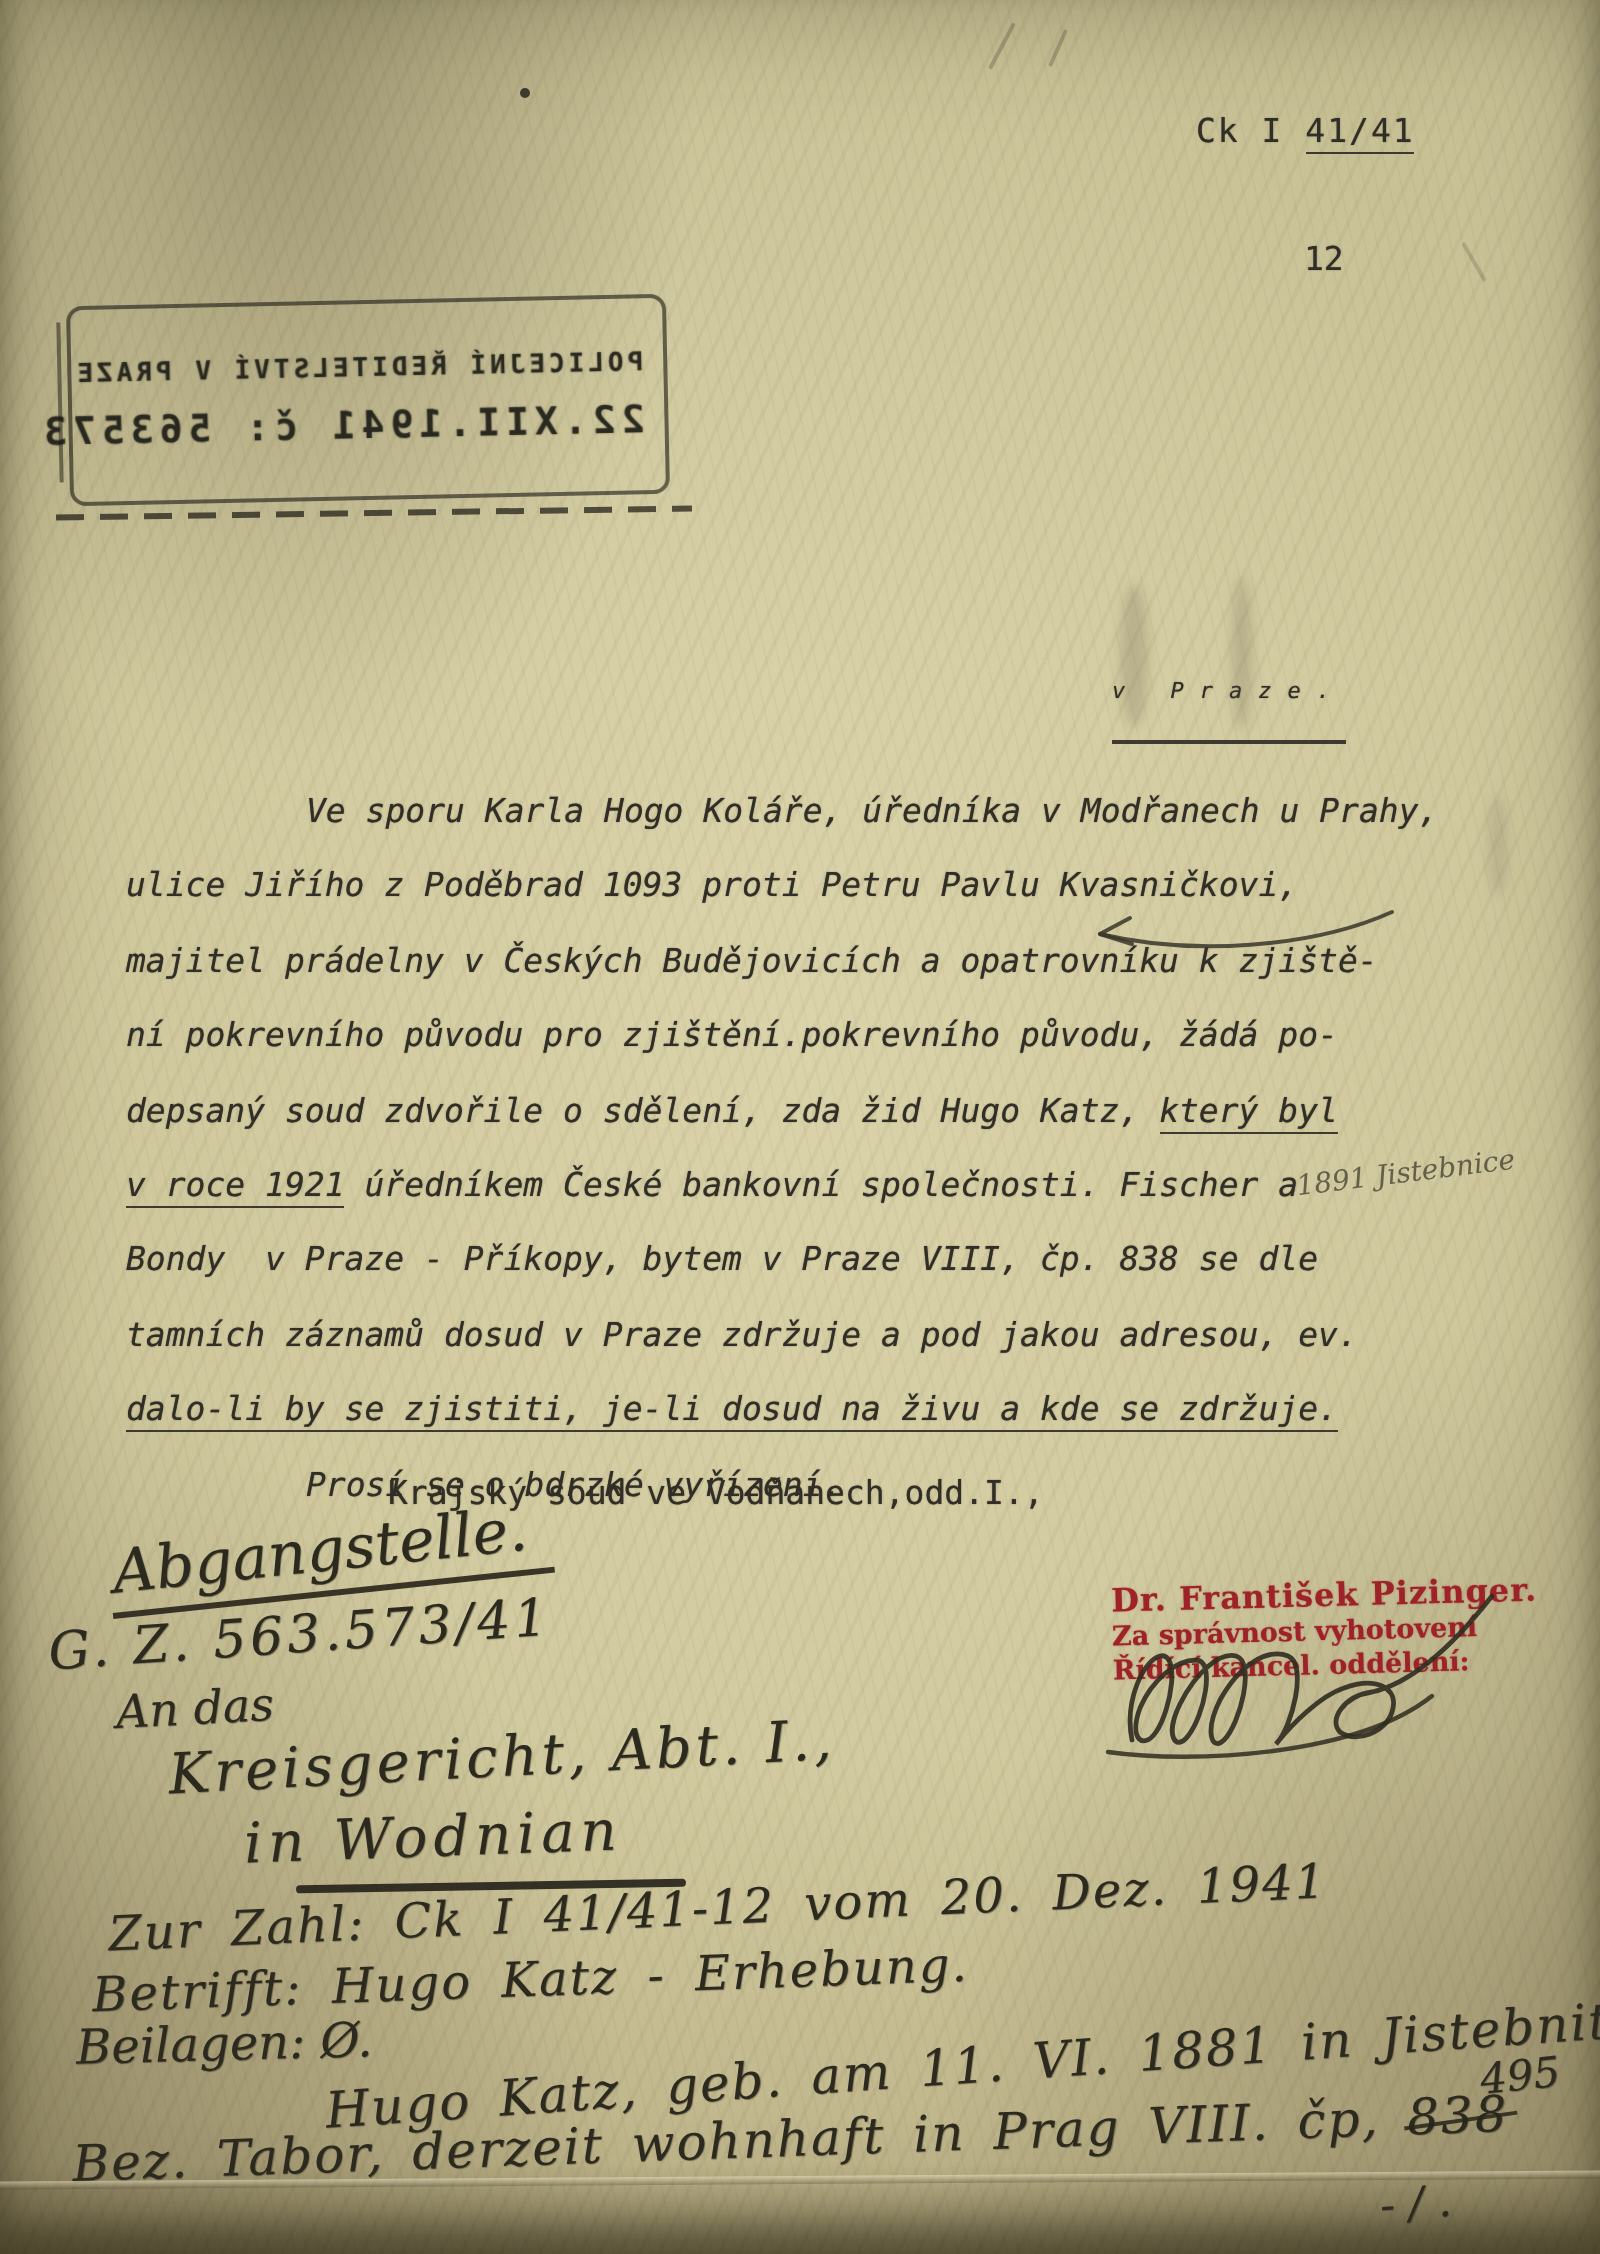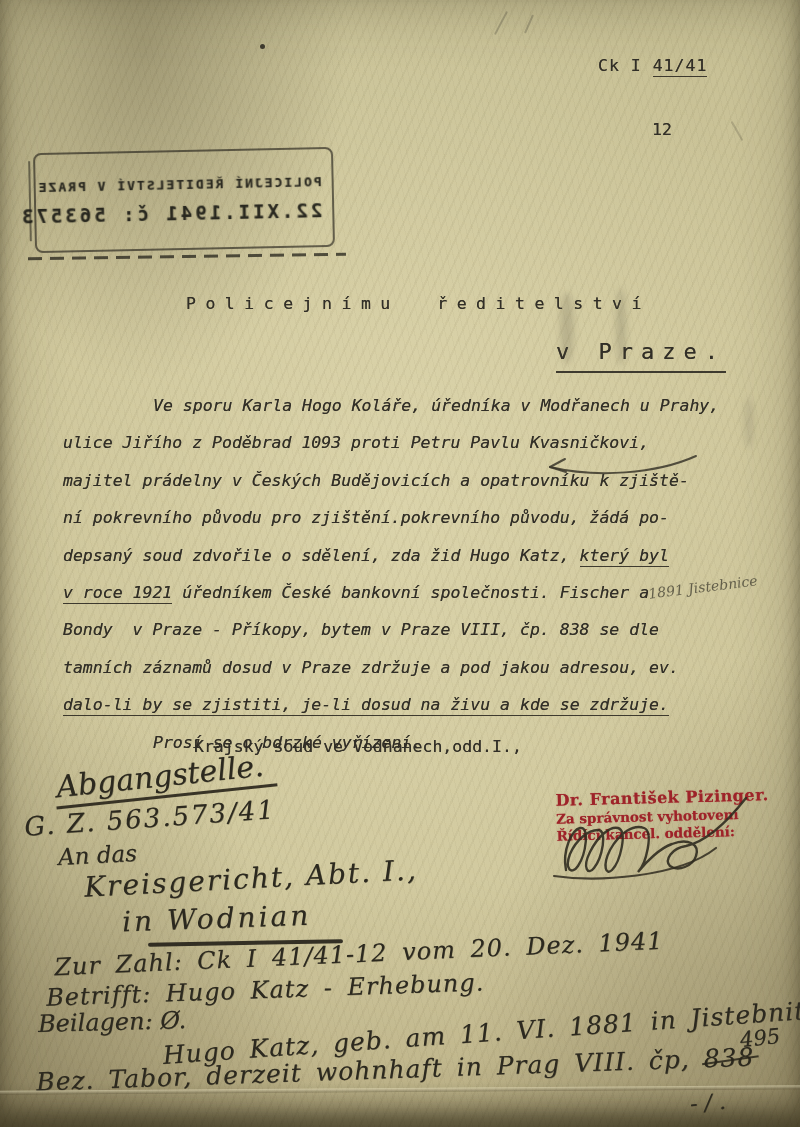--- a/index.html
+++ b/index.html
@@ -44,22 +44,22 @@
   #stampbox::before{content:"";position:absolute;left:-7px;top:6px;bottom:10px;width:0;
     border-left:2.5px solid rgba(38,36,28,.55);}
   .mirror{transform:scaleX(-1);color:rgba(28,27,21,.80);white-space:nowrap;
           text-shadow:0 0 1px rgba(28,27,21,.6);}
   #stamp-line1{font-size:13px;letter-spacing:2px;font-weight:bold;}
   #stamp-line2{font-size:19px;letter-spacing:3px;font-weight:bold;}
   #stamp-dash{top:255px;left:28px;width:318px;height:3px;transform:rotate(-.8deg);
     background:repeating-linear-gradient(90deg, rgba(35,33,25,.75) 0 14px, transparent 14px 22px);}
   
   #heading1{top:294px;left:186px;letter-spacing:9.5px;word-spacing:18px;font-size:16.5px;}
-  #heading2{top:339px;left:556px;letter-spacing:8px;font-size:22px;
-            border-bottom:2px solid rgba(45,42,34,.9);padding-bottom:7px;}
+  #heading2{top:339px;left:556px;letter-spacing:8px;font-size:11px;
+            border-bottom:2px solid rgba(45,42,34,.9);padding-bottom:18px;font-style:italic;}
   
   #body-text{top:396px;left:63px;width:680px;}
   .bline{height:37.4px;line-height:20px;font-style:italic;}
   .bline.indent{padding-left:90px;}
   
   #court-line{top:737px;left:194px;}
   #date-line{top:782px;left:226px;}
   
   .hw{font-family:"DejaVu Serif", cursive;font-style:italic;color:#2c291f;
       white-space:nowrap;text-shadow:.4px .4px .5px rgba(35,30,20,.45);}
@@ -108,21 +108,20 @@
 
   <div class="abs typed" id="refblock"><span>Ck I </span><span class="u">41/41</span></div>
   <div class="abs typed" id="refsub">12</div>
 
   <div class="abs" id="stampbox">
     <div class="mirror" id="stamp-line1">POLICEJNÍ ŘEDITELSTVÍ V PRAZE</div>
     <div class="mirror" id="stamp-line2">22.XII.1941 č: 563573</div>
   </div>
   <div class="abs" id="stamp-dash"></div>
 
-  <div class="abs typed" id="heading1">Policejnímu ředitelství</div>
   <div class="abs typed" id="heading2">v Praze.</div>
 
   <div class="abs typed" id="body-text"><div class="bline indent"><span>Ve sporu Karla Hogo Koláře, úředníka v Modřanech u Prahy,</span></div><div class="bline"><span>ulice Jiřího z Poděbrad 1093 proti Petru Pavlu Kvasničkovi,</span></div><div class="bline"><span>majitel prádelny v Českých Budějovicích a opatrovníku k zjiště-</span></div><div class="bline"><span>ní pokrevního původu pro zjištění.pokrevního původu, žádá po-</span></div><div class="bline"><span>depsaný soud zdvořile o sdělení, zda žid Hugo Katz, </span><span class="u">který byl</span></div><div class="bline"><span class="u">v roce 1921</span><span> úředníkem České bankovní společnosti. Fischer a</span></div><div class="bline"><span>Bondy  v Praze - Příkopy, bytem v Praze VIII, čp. 838 se dle</span></div><div class="bline"><span>tamních záznamů dosud v Praze zdržuje a pod jakou adresou, ev.</span></div><div class="bline"><span class="u">dalo-li by se zjistiti, je-li dosud na živu a kde se zdržuje.</span></div><div class="bline indent"><span>Prosí se o bdrzké vyřízení.</span></div></div>
 
   <svg class="abs" style="top:450px;left:524px;" width="180" height="30">
     <path d="M172,6 C132,24 72,28 26,17" fill="none" stroke="rgba(58,54,42,.85)" stroke-width="2" stroke-linecap="round"></path>
     <path d="M26,17 l15,-8 M26,17 l16,5" fill="none" stroke="rgba(58,54,42,.85)" stroke-width="2" stroke-linecap="round"></path>
   </svg>
 
   <div class="abs typed" id="court-line">Krajský soud ve Vodňanech,odd.I.,</div>

